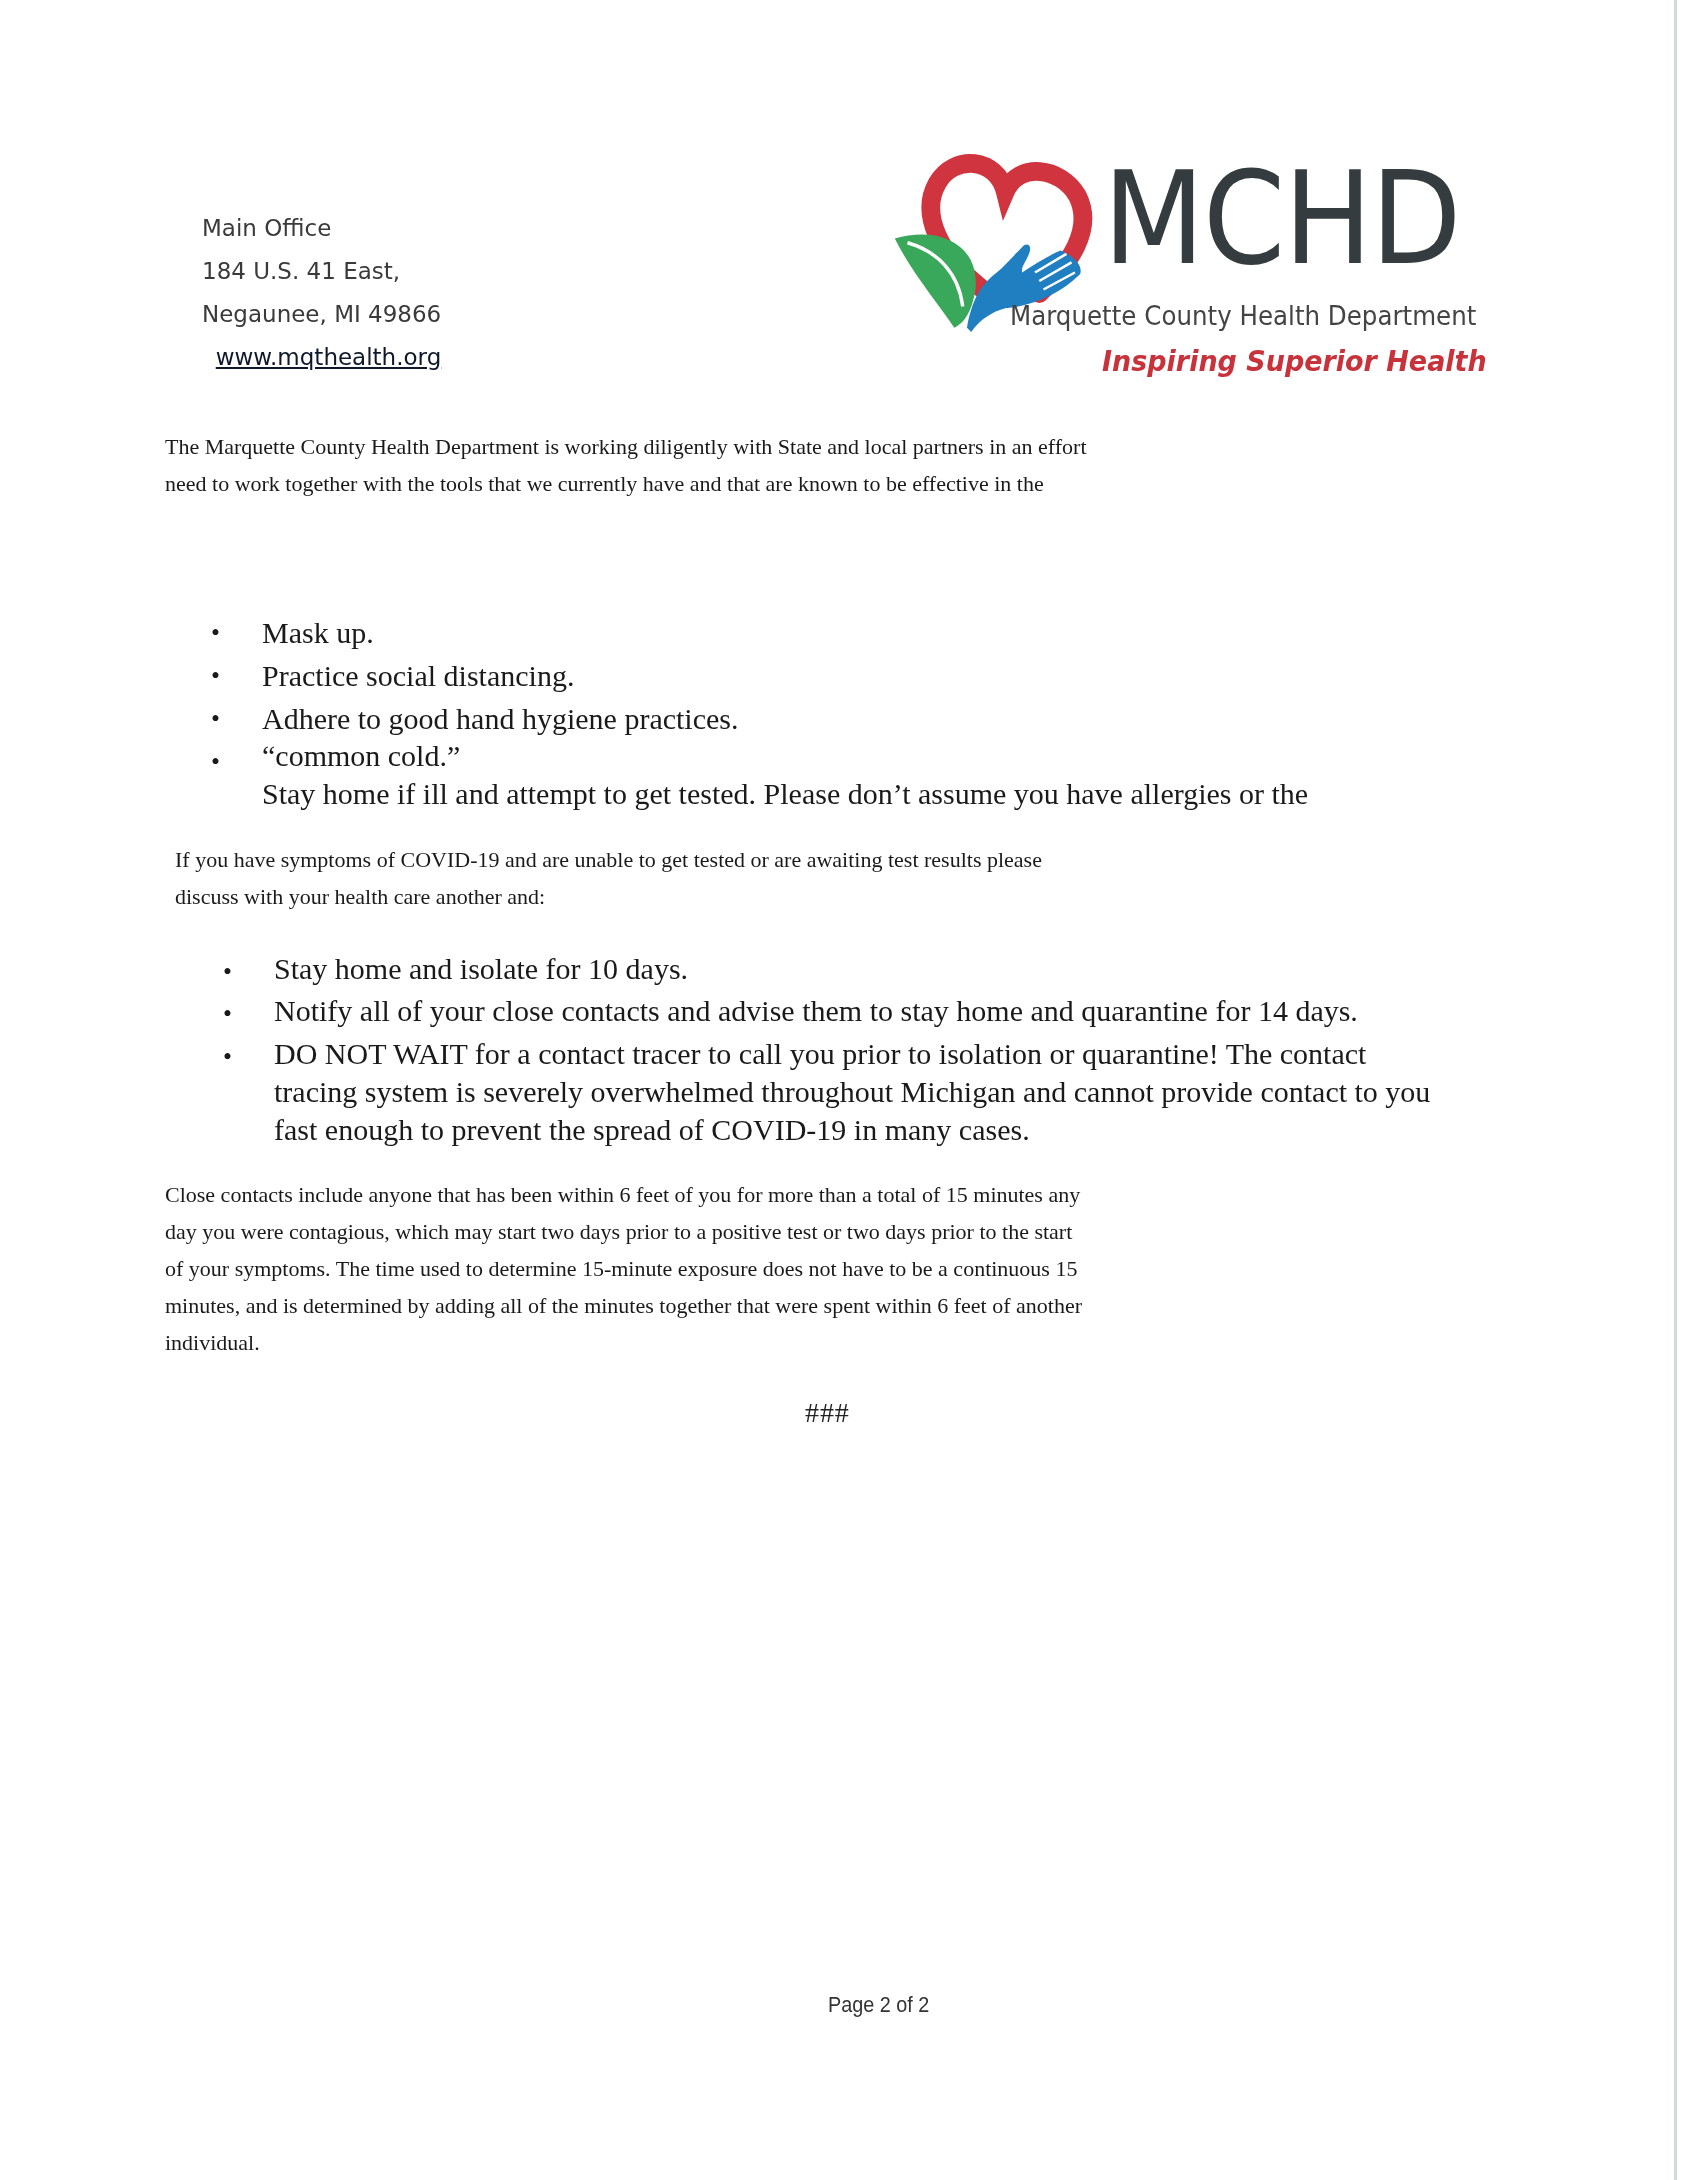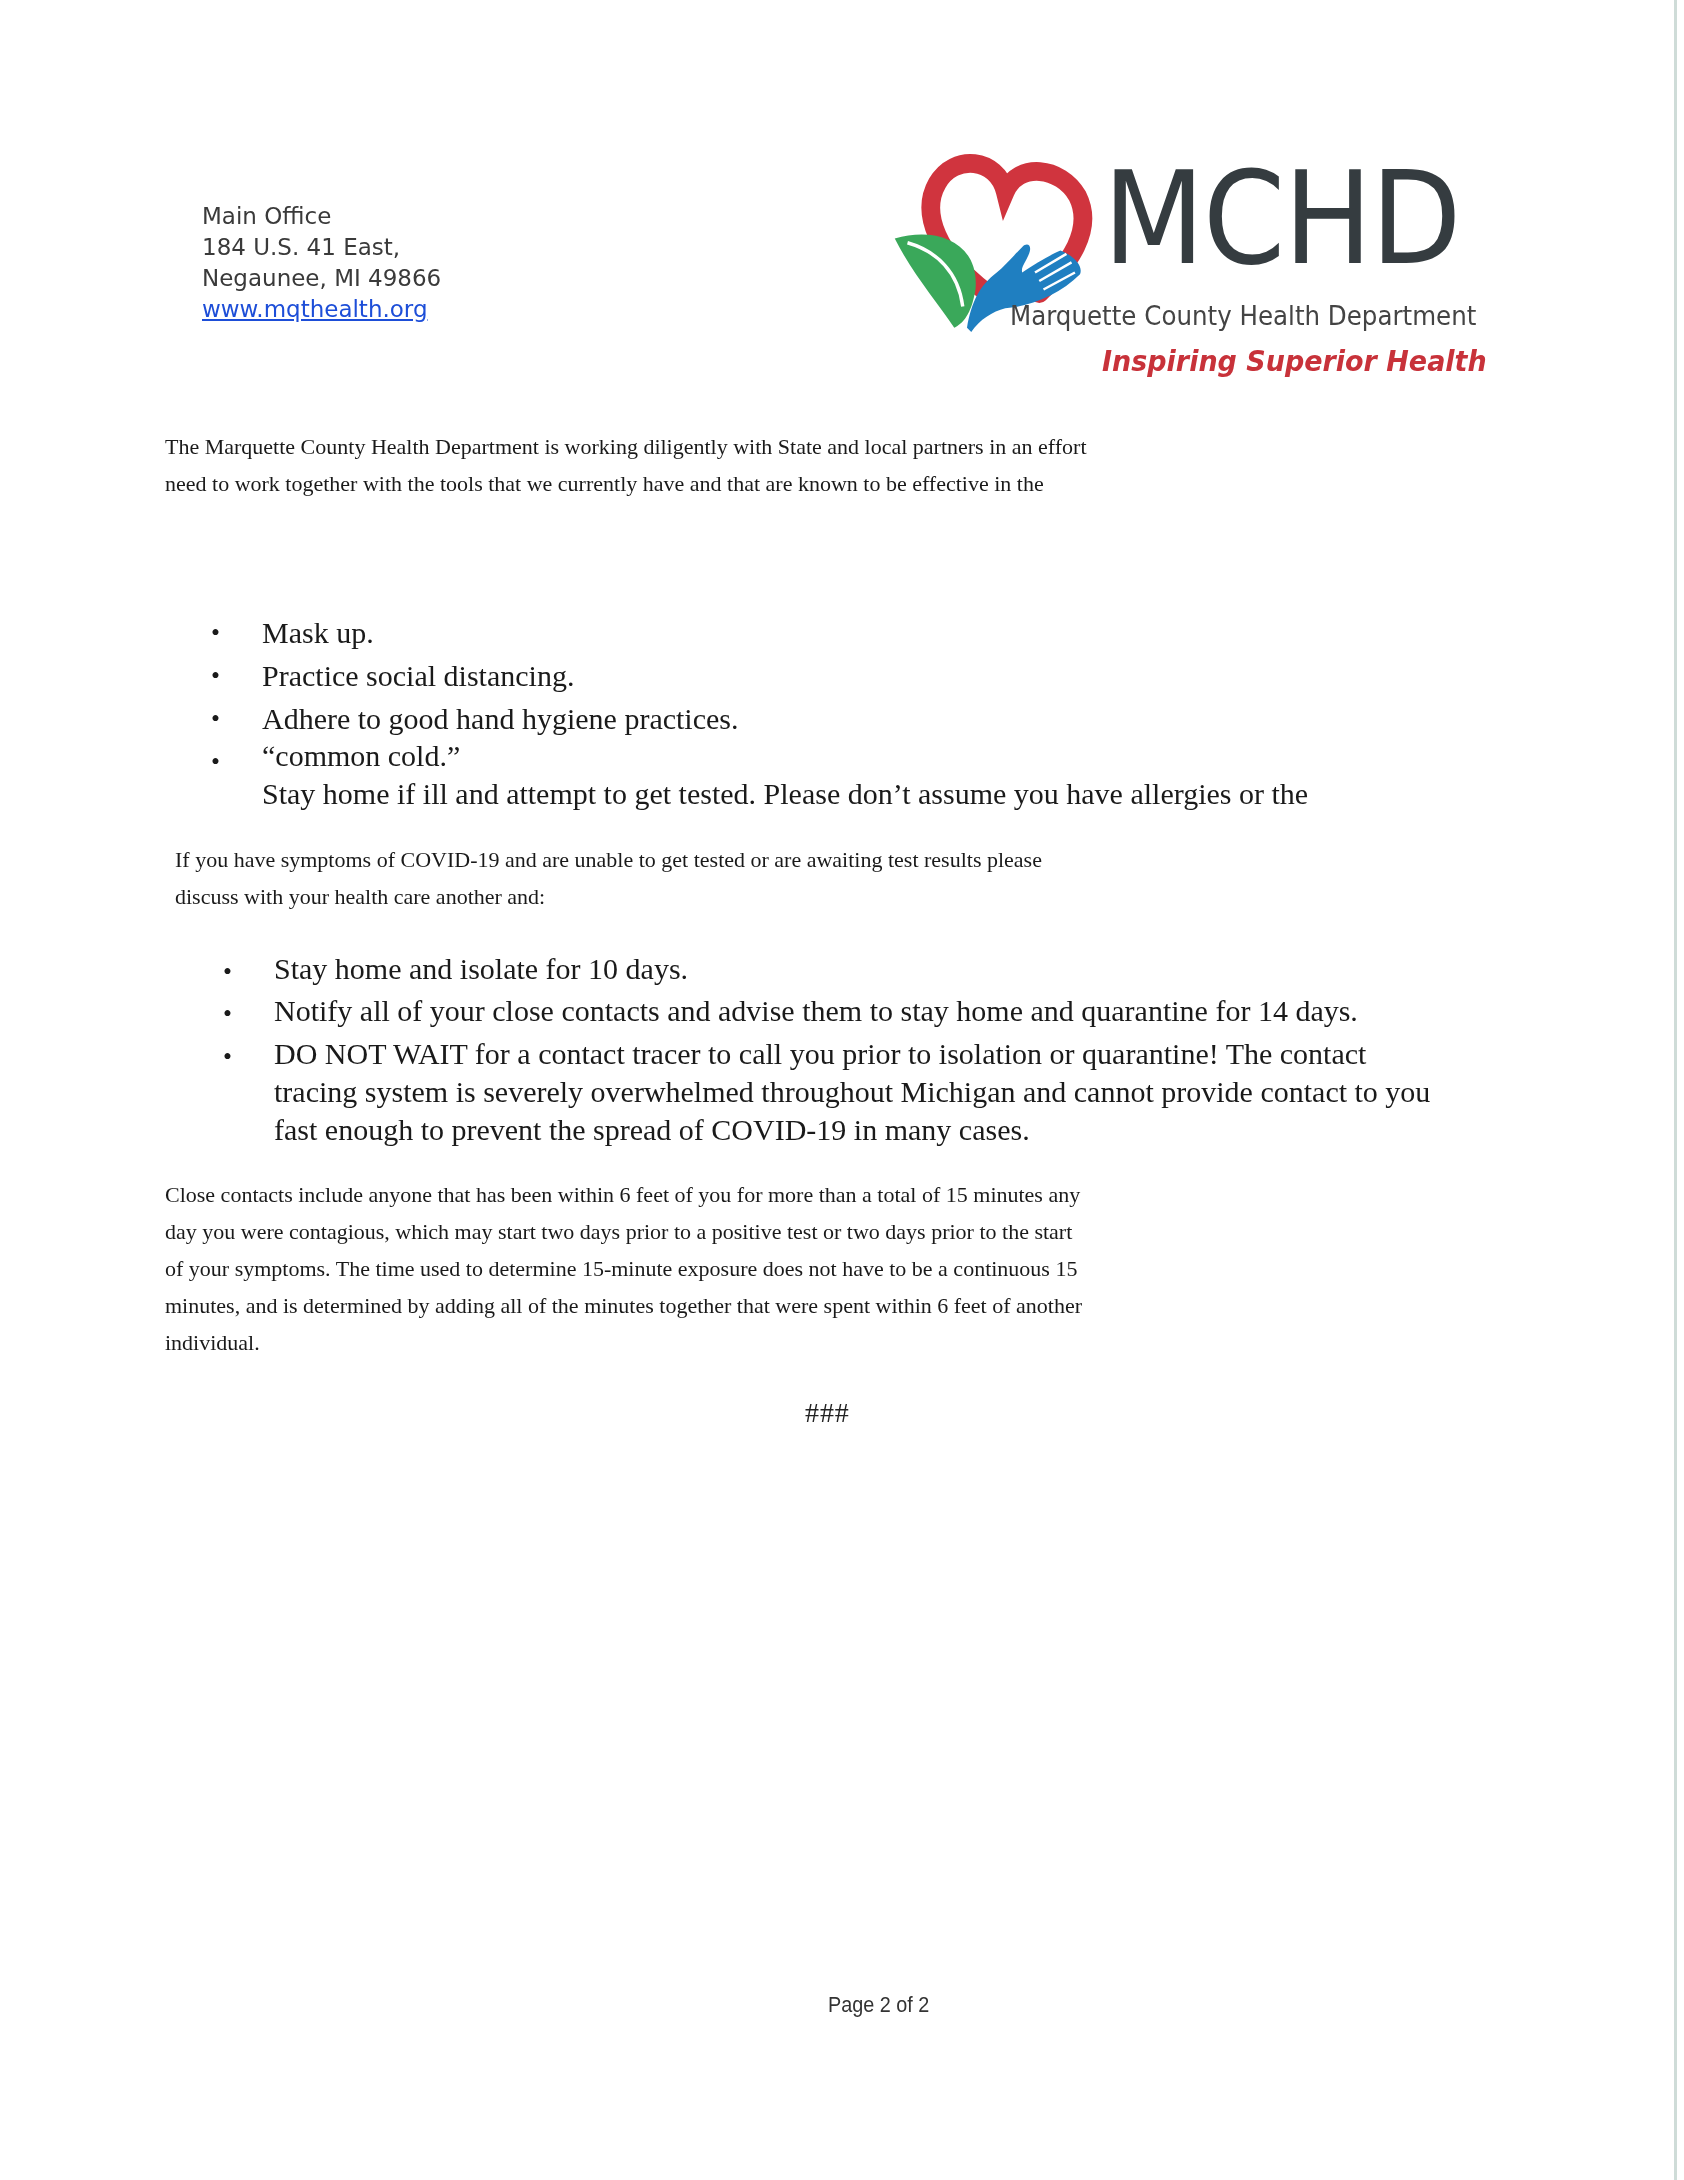--- a/index.html
+++ b/index.html
@@ -1,22 +1,22 @@
 <!DOCTYPE html>
 <html style="font-size:13.6px"><head>
   <meta charset="utf-8">
   <style>
     html, body { margin: 0; padding: 0; background: #ffffff; }
     body { width: 1685px; height: 2181px; position: relative; overflow: hidden; }
     .page { position: absolute; left: 0; top: 0; width: 1685px; height: 2181px; background: #fff; }
     .edge-line { position: absolute; left: 1674px; top: 0; width: 2.6px; height: 2181px; background: #cfdcd8; }
 
     .address { position: absolute; left: 202px; top: 201px; font-family: "DejaVu Sans", sans-serif; font-size: 23px; line-height: 31px; color: #3a3a3a; }
-    .address div { white-space: nowrap; }
-    .address .web { color: #1d4ed8; text-decoration: underline; }
+    .address div { white-space: nowrap; margin-top: 12px; }
+    .address .web { color: #0f172a; text-decoration: underline; text-align: right; }
 
     .logo { position: absolute; left: 886px; top: 136px; width: 613px; height: 256px; }
     .logo svg.mark { position: absolute; left: 0; top: 8.5px; }
     .logo .mchd { position: absolute; left: 217px; top: 19px; font-family: "DejaVu Sans", sans-serif; font-size: 128px; font-weight: normal; color: #353c40; letter-spacing: -1.7px; line-height: 128px; transform: scaleX(0.92); transform-origin: left top; }
     .logo .org { position: absolute; left: 124px; top: 164px; font-family: "DejaVu Sans", sans-serif; font-size: 26.4px; color: #444; white-space: nowrap; transform: scaleX(0.93); transform-origin: left top; }
     .logo .tag { position: absolute; left: 216px; top: 208px; font-family: "DejaVu Sans", sans-serif; font-size: 29px; font-style: italic; font-weight: bold; color: #c8323a; white-space: nowrap; transform: scaleX(0.93); transform-origin: left top; }
 
     .body-text { position: absolute; font-family: "Liberation Serif", serif; font-size: 22px; line-height: 37px; color: #1a1a1a; }
     .p1 { left: 165px; top: 428px; width: 1363px; }
     .p2 { left: 175px; top: 841px; width: 1329px; }

